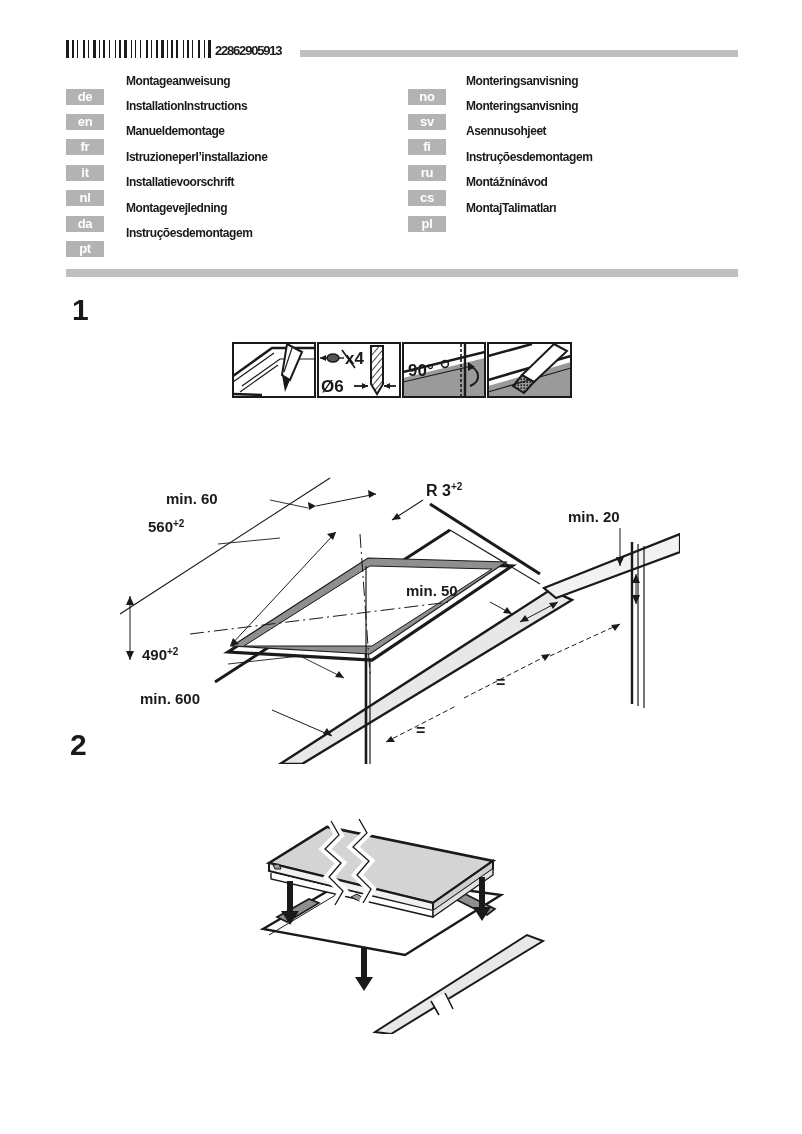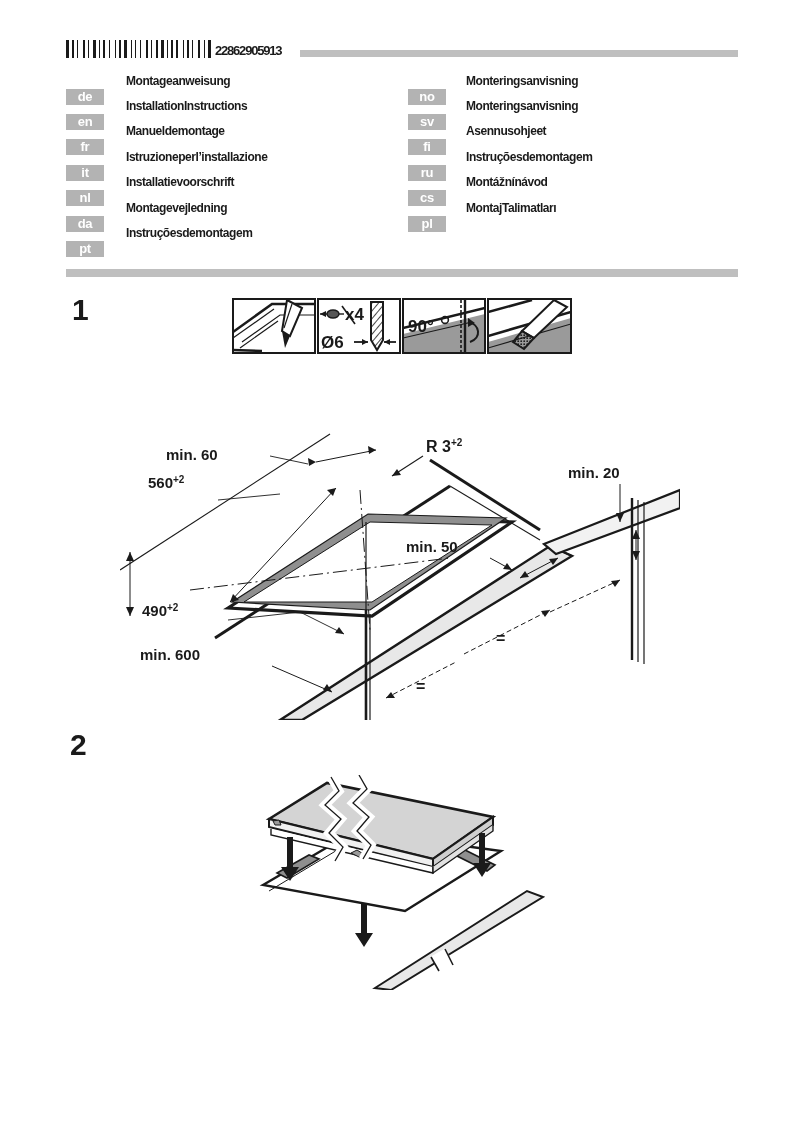--- a/index.html
+++ b/index.html
@@ -104,21 +104,21 @@
     position: absolute;
     font-size: 30px;
     font-weight: bold;
     color: #1a1a1a;
     line-height: 1;
   }
   #step-1 { left: 72px; top: 295px; }
   #step-2 { left: 70px; top: 730px; }
 
   
-  .figure { position: absolute; }
+  .figure { position: absolute; margin-top: 44px; }
   #fig-pictograms { left: 232px; top: 298px; }
   #fig-dimensions { left: 120px; top: 430px; text-decoration: underline; }
   #fig-install    { left: 255px; top: 775px; }
 
   svg { display: block; }
 </style>
 </head>
 <body>
 
 <div class="barcode-row">

